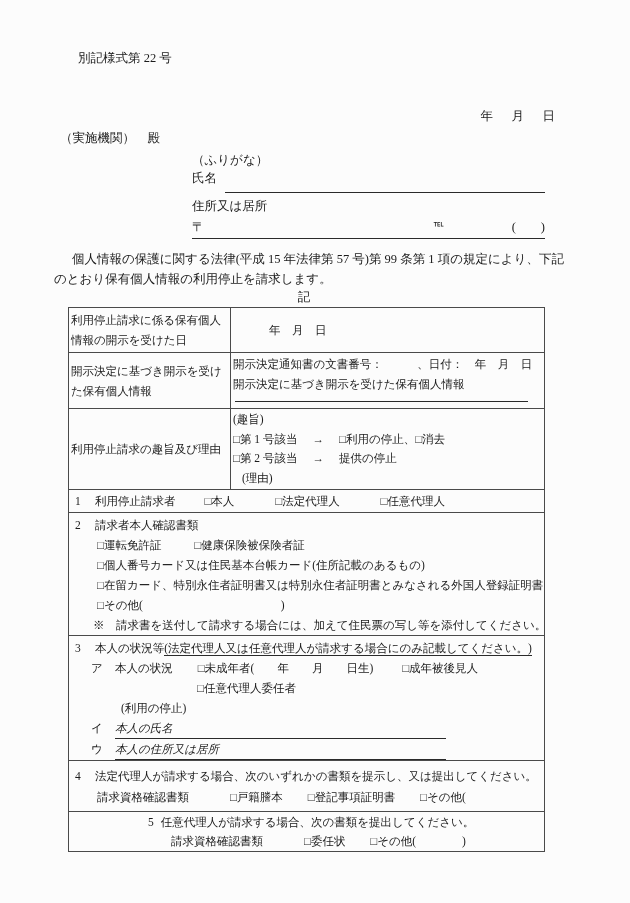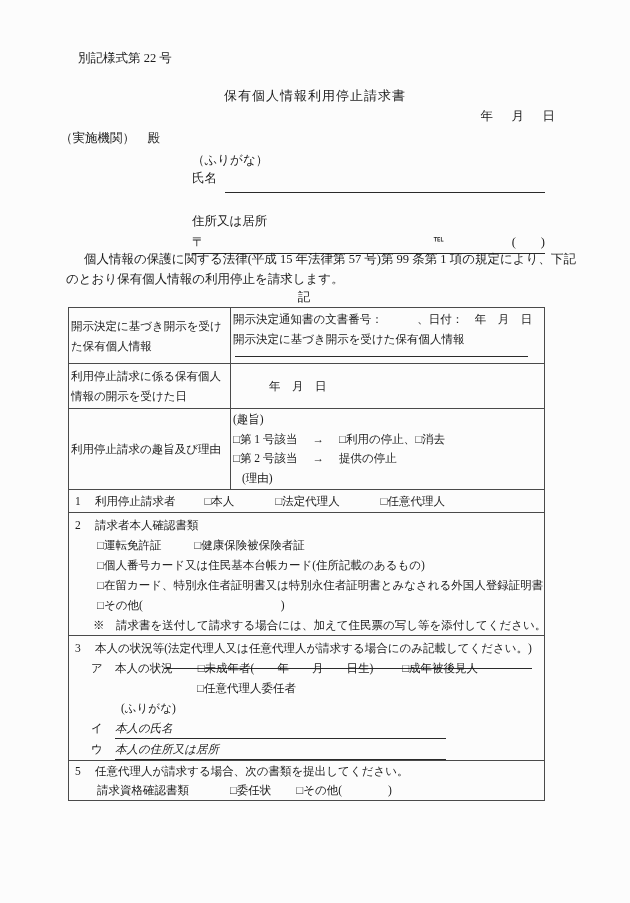--- a/index.html
+++ b/index.html
@@ -9,60 +9,59 @@
     color:#1b1b1b; font-size:12.5px; overflow:hidden;
   }
   .formno   { position:absolute; left:78px;  top:50px; }
   .title    { position:absolute; left:0; right:0; top:87px; text-align:center; font-size:13px; letter-spacing:1px; }
   .dateline { position:absolute; right:72px; top:108px; letter-spacing:3px; }
   .recipient{ position:absolute; left:60px;  top:130px; }
   .applicant{ position:absolute; left:192px; top:151px; width:353px; }
   .furi     { height:19px; line-height:19px; }
   .name-row { display:flex; height:22px; }
   .name-row .fill { flex:1; border-bottom:1px solid #2a2a2a; margin-left:8px; height:100%; }
-  .addr-label { margin-top:19px; height:20px; line-height:20px; }
+  .addr-label { margin-top:4px; height:20px; line-height:20px; }
   .postal-row { display:flex; align-items:baseline; border-bottom:1px solid #2a2a2a; height:22px; line-height:22px; }
   .postal-row .spacer { flex:1; }
   .postal-row .telsym { margin-right:68px; }
-  .intro { position:absolute; left:66px; top:249px; width:498px; line-height:20px; }
+  .intro { position:absolute; left:54px; top:249px; width:498px; line-height:20px; }
   .intro .l1 { text-indent:18px; white-space:nowrap; }
   .ki    { position:absolute; left:63px; top:289px; width:482px; text-align:center; }
   table.req { position:absolute; left:68px; top:307px; width:477px;
     border-collapse:collapse; table-layout:fixed; font-size:11.5px; }
   td { border:1px solid #4a4a4a; padding:1px 2px; vertical-align:top; overflow:hidden; }
   td.lbl { vertical-align:middle; line-height:20px; }
   td.val { line-height:20px; }
   td.center-date { vertical-align:middle; padding-left:38px; }
   .blank-line { border-bottom:1px solid #2a2a2a; margin:6px 14px 0 2px; height:1px; }
   .nowrap { white-space:nowrap; }
   td.purpose { line-height:19.5px; }
   .riyu { padding-left:9px; }
   .arrow { margin:0 15px; }
   td.sec { padding:2px 4px 0 4px; line-height:20px; }
   td.sec1 { padding:1px 4px 0 4px; line-height:20px; }
   td.sec4 { padding:5px 4px 0 4px; line-height:21px; }
-  td.sec5 { padding:1px 4px 0 4px; line-height:19px; }
+  td.sec5 { padding:1px 4px 0 4px; line-height:19px;text-align:center; }
   .num  { display:inline-block; width:20px; padding-left:2px; }
   .item { margin-left:24px; white-space:nowrap; }
   .note { margin-left:20px; white-space:nowrap; }
   .kana { display:inline-block; width:24px; margin-left:18px; }
   .ul-fill { display:inline-block; width:331px; border-bottom:1px solid #2a2a2a;font-style:italic; }
-  .ul { border-bottom:1px solid #2a2a2a; padding-bottom:14px; }
+  .ul { border-bottom:1px solid #2a2a2a; padding-bottom:1px; }
   .ml26 { margin-left:26px; } .ml24 { margin-left:38px; } .ml22 { margin-left:22px; } .ml30 { margin-left:30px; }
   .indent-sub { margin-left:124px; }
   .indent-furi { margin-left:48px; }
   .s3head { white-space:nowrap; }
 </style>
 </head>
 <body>
 
 <div class="page">
 
   <div class="formno">別記様式第 22 号</div>
-  <div class="title">保有個人情報利用停止請求書</div>
   <div class="dateline">年　月　日</div>
   <div class="recipient">（実施機関）　殿</div>
 
   <div class="applicant">
     <div class="furi">（ふりがな）</div>
     <div class="name-row">
       <span>氏名</span>
       <span class="fill"></span>
     </div>
     <div class="addr-label">住所又は居所</div>
@@ -80,32 +79,32 @@
   </div>
   <div class="ki">記</div>
 
   <table class="req">
     <colgroup>
         <col style="width:162px">
         <col>
       </colgroup>
 
     <tbody>
-        <tr style="height:56px">
+        <tr style="height:45px">
+      <td class="lbl">利用停止請求に係る保有個人情報の開示を受けた日</td>
+      <td class="val center-date">年　月　日</td>
+    </tr>
+
+    <tr style="height:56px">
       <td class="lbl">開示決定に基づき開示を受けた保有個人情報</td>
       <td class="val">
         <div class="nowrap">開示決定通知書の文書番号：　　　、日付：　年　月　日</div>
         <div class="nowrap">開示決定に基づき開示を受けた保有個人情報</div>
         <div class="blank-line"></div>
       </td>
-    </tr>
-
-    <tr style="height:45px">
-      <td class="lbl">利用停止請求に係る保有個人情報の開示を受けた日</td>
-      <td class="val center-date">年　月　日</td>
     </tr>
 
     <tr style="height:81px">
       <td class="lbl">利用停止請求の趣旨及び理由</td>
       <td class="purpose">
         <div>(趣旨)</div>
         <div class="nowrap">
           <span>□第 1 号該当</span><span class="arrow">→</span><span>□利用の停止、□消去</span>
         </div>
         <div class="nowrap">
@@ -142,30 +141,41 @@
       <td colspan="2" class="sec">
         <div class="s3head">
           <span class="num">3</span><span>本人の状況等</span><span class="ul">(法定代理人又は任意代理人が請求する場合にのみ記載してください。)</span>
         </div>
         <div class="nowrap">
           <span class="kana">ア</span><span>本人の状況</span>
           <span class="ml22">□未成年者(　　年　　月　　日生)</span>
           <span class="ml26">□成年被後見人</span>
         </div>
         <div class="indent-sub">□任意代理人委任者</div>
-        <div class="indent-furi">(ふりがな)</div>
+        <div class="indent-furi">(利用の停止)</div>
         <div>
           <span class="kana">イ</span><span class="ul-fill"><span>本人の氏名</span></span>
         </div>
         <div>
           <span class="kana">ウ</span><span class="ul-fill"><span>本人の住所又は居所</span></span>
         </div>
       </td>
     </tr>
 
+    <tr style="height:51px">
+      <td colspan="2" class="sec4">
+        <div class="nowrap"><span class="num">4</span><span>法定代理人が請求する場合、次のいずれかの書類を提示し、又は提出してください。</span></div>
+        <div class="item">
+          <span>請求資格確認書類</span>
+          <span class="ml24">□戸籍謄本</span>
+          <span class="ml22">□登記事項証明書</span>
+          <span class="ml22">□その他(　　　　　　　)</span>
+        </div>
+      </td>
+    </tr>
 
     <tr style="height:40px">
       <td colspan="2" class="sec5">
         <div class="nowrap"><span class="num">5</span><span>任意代理人が請求する場合、次の書類を提出してください。</span></div>
         <div class="item">
           <span>請求資格確認書類</span>
           <span class="ml24">□委任状</span>
           <span class="ml22">□その他(　　　　)</span>
         </div>
       </td>

